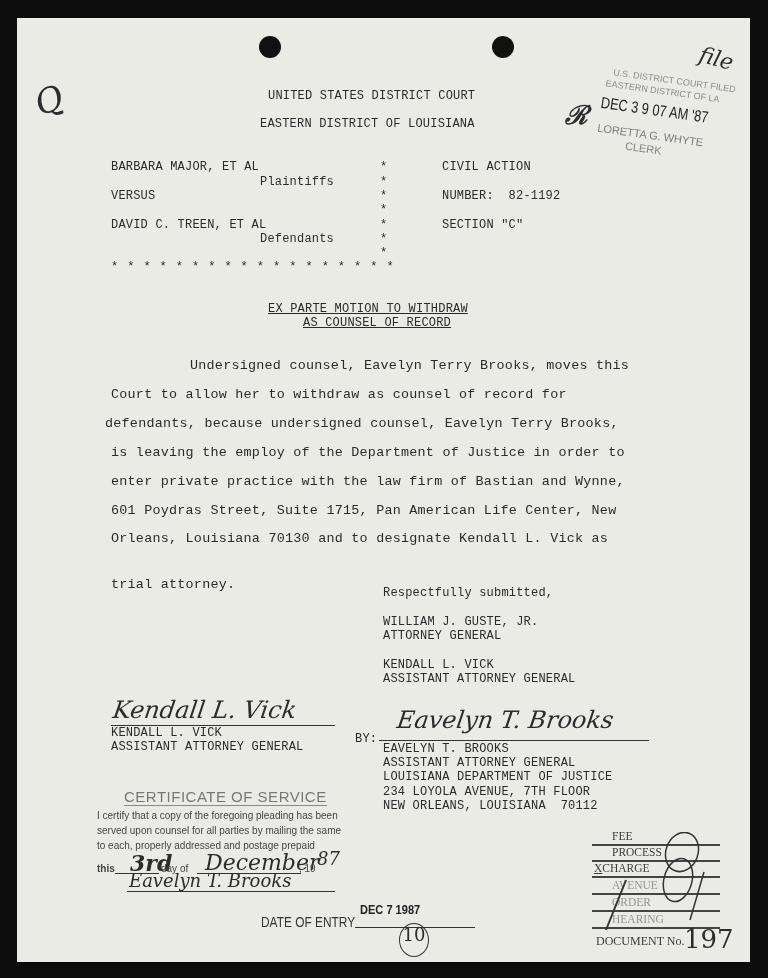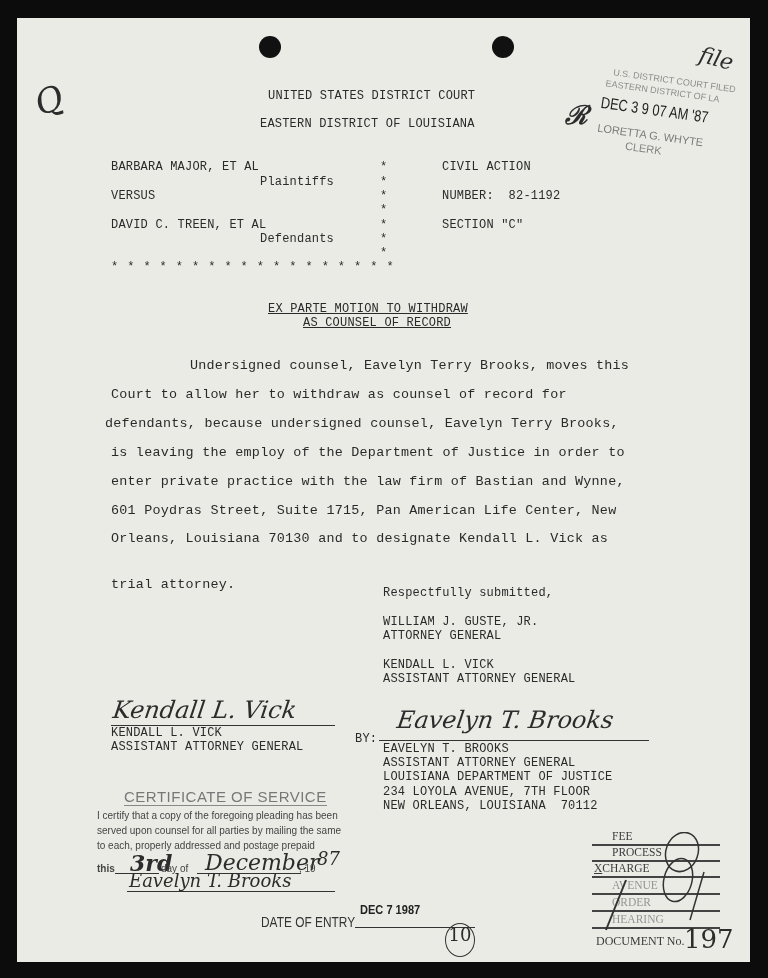--- a/index.html
+++ b/index.html
@@ -101,21 +101,21 @@
   <div class="hand" style="left:188px; top:832px; font-size:22px;">December</div>
   <div class="line" style="left:180px; top:855px; width:104px;"></div>
   <div class="cert-small" style="left:282px; top:845px;">, 19</div>
   <div class="hand" style="left:300px; top:830px; font-size:18px;">87</div>
   <div class="hand" style="left:112px; top:852px; font-size:18px;">Eavelyn T. Brooks</div>
   <div class="line" style="left:110px; top:873px; width:208px;"></div>
 
   <div class="stamp" style="left:244px; top:896px; font-size:14px; transform:scaleX(.85); transform-origin:left; color:#333;">DATE OF ENTRY</div>
   <div class="stamp" style="left:343px; top:884px; font-size:13px; font-weight:bold; transform:scaleX(.85); transform-origin:left; color:#222;">DEC   7 1987</div>
   <div class="line" style="left:338px; top:909px; width:120px;"></div>
-  <div style="position:absolute; left:382px; top:905px; width:28px; height:32px; border:1.5px solid #333; border-radius:50%; text-align:center;margin-left:46px;">
+  <div style="position:absolute; left:382px; top:905px; width:28px; height:32px; border:1.5px solid #333; border-radius:50%; text-align:center;">
     <span class="hand" style="position:static; font-size:18px; font-style:normal;">10</span>
   </div>
 
   <div style="position:absolute; left:575px; top:810px; width:140px; height:130px;">
     <div class="box-row" style="left:2px; top:2px;"><span></span><span style="padding-left:18px;">FEE</span></div>
     <div class="box-line" style="left:0; top:16px; width:128px;"></div>
     <div class="box-row" style="left:2px; top:18px;"><span></span><span style="padding-left:18px;">PROCESS</span></div>
     <div class="box-line" style="left:0; top:32px; width:128px;"></div>
     <div class="box-row" style="left:2px; top:34px;"><span style="text-decoration:underline;">X</span><span>CHARGE</span></div>
     <div class="box-line" style="left:0; top:48px; width:128px;"></div>

